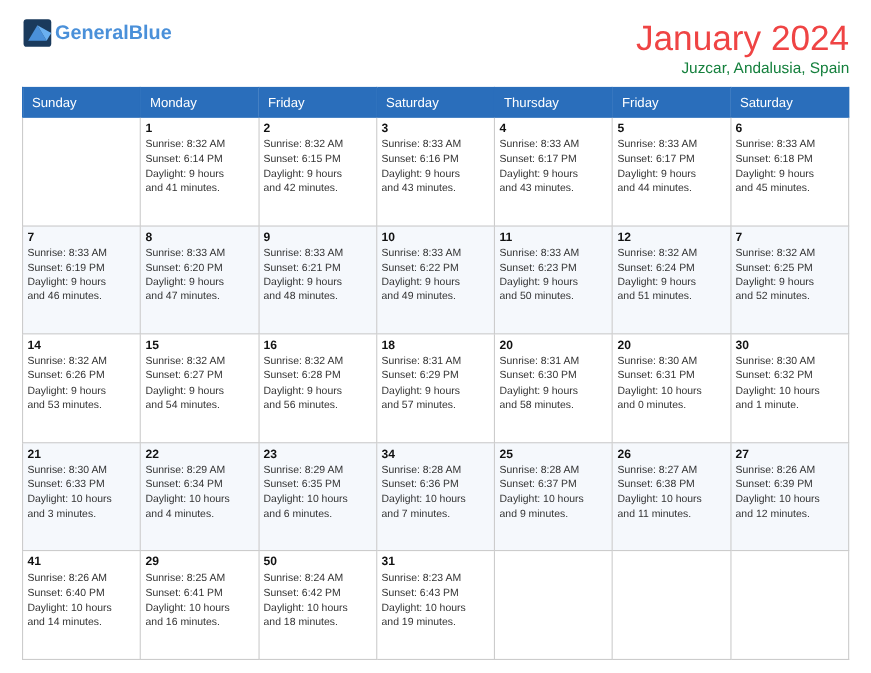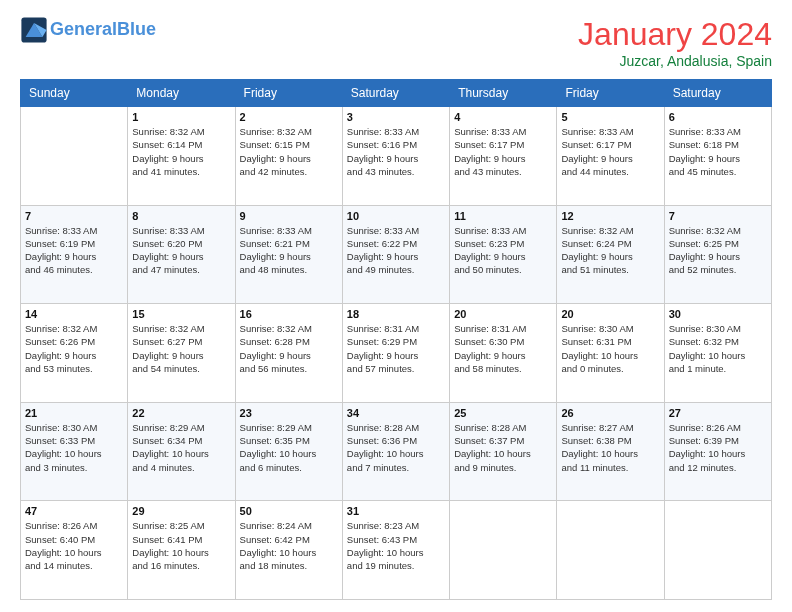--- a/index.html
+++ b/index.html
@@ -241,21 +241,21 @@
             <span class="day-num">26</span>
             <div class="day-info">Sunrise: 8:27 AM<br>Sunset: 6:38 PM<br>Daylight: 10 hours<br>and 11 minutes.</div>
           </td>
           <td>
             <span class="day-num">27</span>
             <div class="day-info">Sunrise: 8:26 AM<br>Sunset: 6:39 PM<br>Daylight: 10 hours<br>and 12 minutes.</div>
           </td>
         </tr>
         <tr>
           <td>
-            <span class="day-num">47</span>
+            <span class="day-num">41</span>
             <div class="day-info">Sunrise: 8:26 AM<br>Sunset: 6:40 PM<br>Daylight: 10 hours<br>and 14 minutes.</div>
           </td>
           <td>
             <span class="day-num">29</span>
             <div class="day-info">Sunrise: 8:25 AM<br>Sunset: 6:41 PM<br>Daylight: 10 hours<br>and 16 minutes.</div>
           </td>
           <td>
             <span class="day-num">50</span>
             <div class="day-info">Sunrise: 8:24 AM<br>Sunset: 6:42 PM<br>Daylight: 10 hours<br>and 18 minutes.</div>
           </td>

